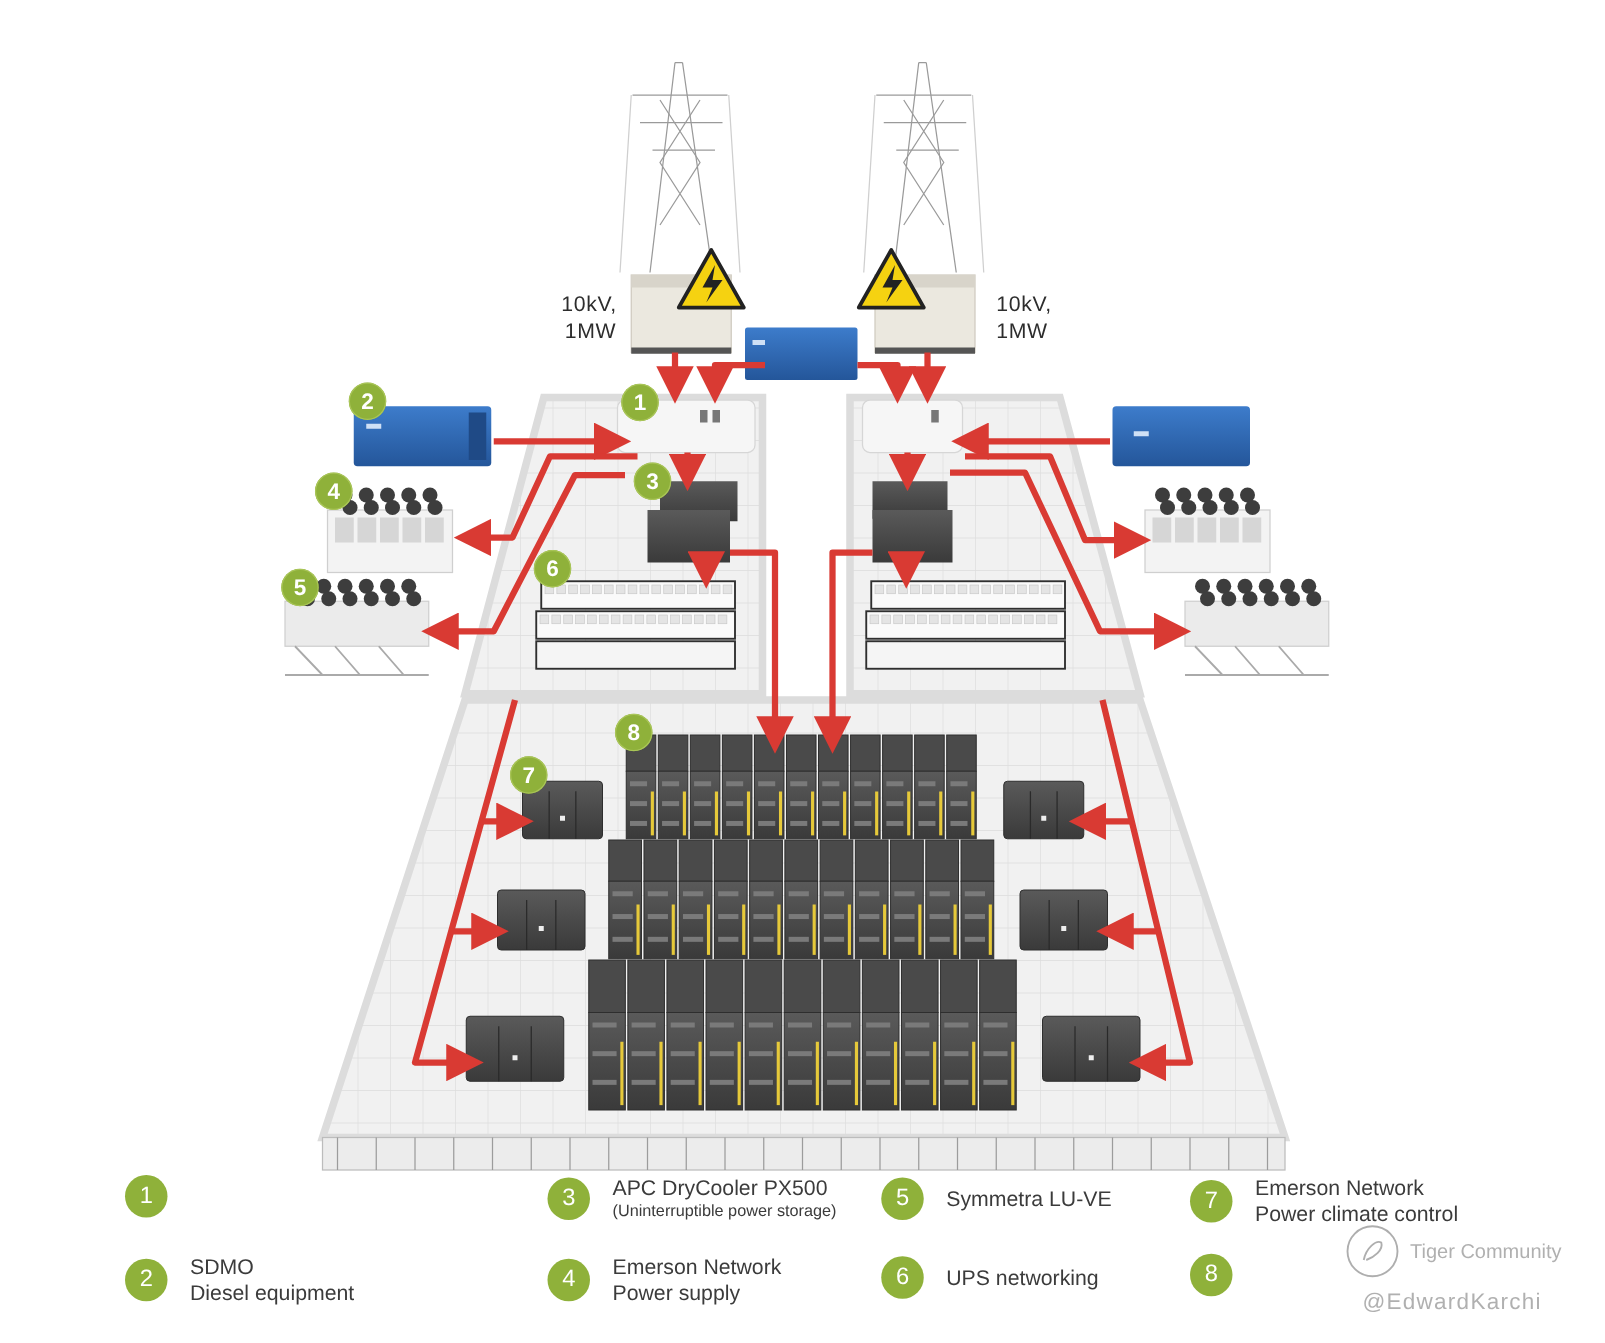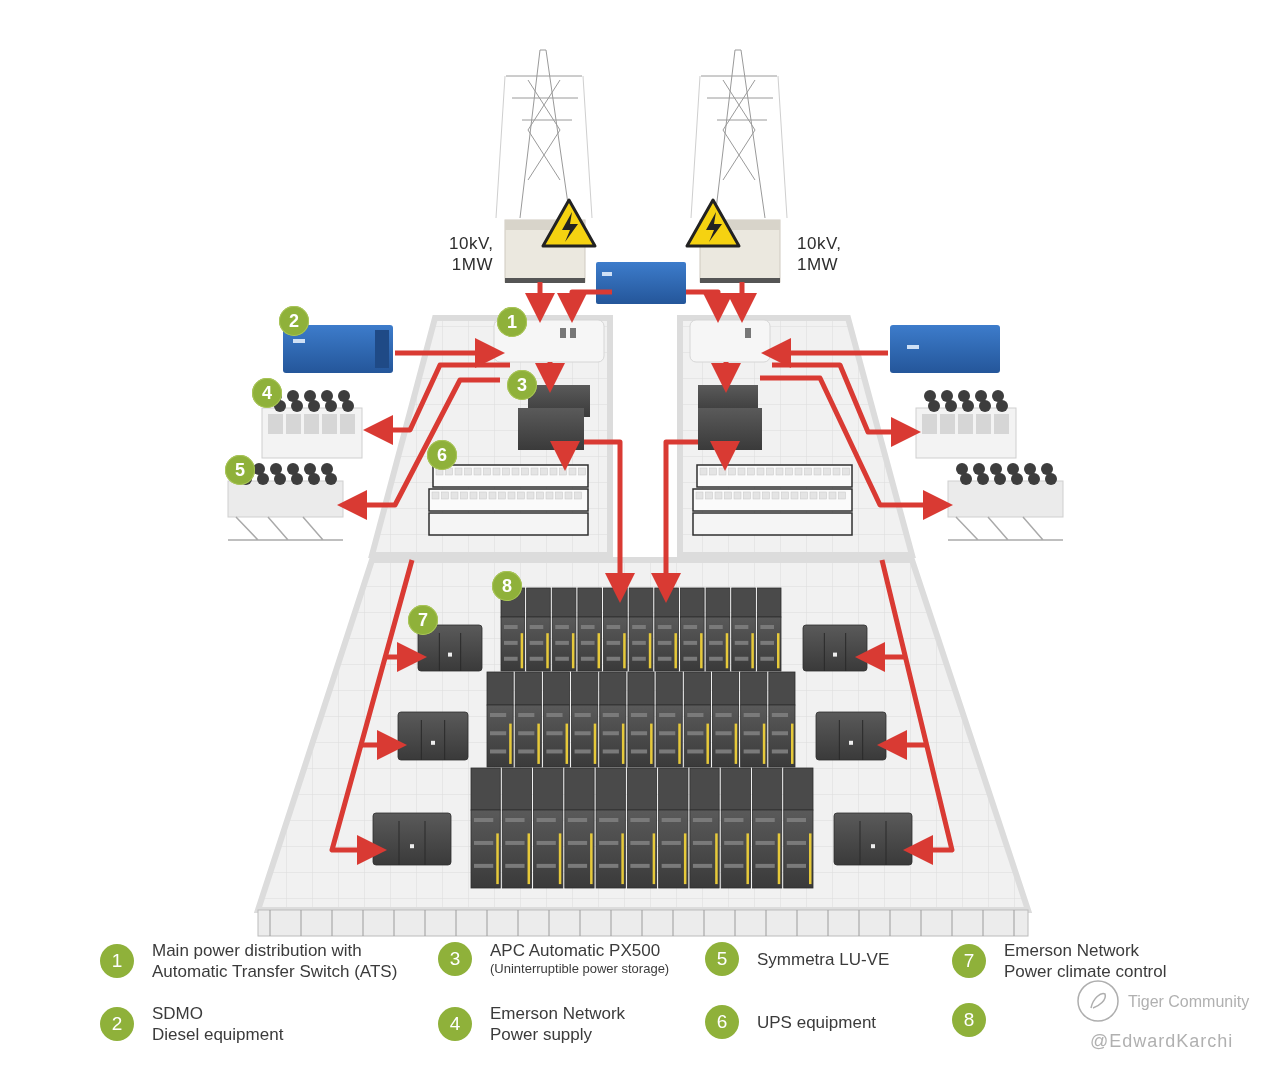--- a/index.html
+++ b/index.html
@@ -557,56 +557,52 @@
   <div class="badge" style="left:252px;top:338px;">4</div>
   <div class="badge" style="left:225px;top:415px;">5</div>
   <div class="badge" style="left:427px;top:400px;">6</div>
   <div class="badge" style="left:408px;top:565px;">7</div>
   <div class="badge" style="left:492px;top:531px;">8</div>
 </div>
 
 <div id="legend">
   <div class="leg-item" style="left:100px;top:10px;">
     <div class="leg-badge">1</div>
-    <div class="leg-text">
-        <div>Main power distribution with</div>
-        <div>Automatic Transfer Switch (ATS)</div>
-      </div>
   </div>
   <div class="leg-item" style="left:100px;top:73px;">
     <div class="leg-badge">2</div>
     <div class="leg-text">
         <div>SDMO</div>
         <div>Diesel equipment</div>
       </div>
   </div>
   <div class="leg-item" style="left:438px;top:10px;">
     <div class="leg-badge">3</div>
     <div class="leg-text">
-        <div>APC Automatic PX500</div>
+        <div>APC DryCooler PX500</div>
         <div class="small">(Uninterruptible power storage)</div>
       </div>
   </div>
   <div class="leg-item" style="left:438px;top:73px;">
     <div class="leg-badge">4</div>
     <div class="leg-text">
         <div>Emerson Network</div>
         <div>Power supply</div>
       </div>
   </div>
   <div class="leg-item" style="left:705px;top:12px;">
     <div class="leg-badge">5</div>
     <div class="leg-text">
         <div>Symmetra LU-VE</div>
       </div>
   </div>
   <div class="leg-item" style="left:705px;top:75px;">
     <div class="leg-badge">6</div>
     <div class="leg-text">
-        <div>UPS equipment</div>
+        <div>UPS networking</div>
       </div>
   </div>
   <div class="leg-item" style="left:952px;top:10px;">
     <div class="leg-badge">7</div>
     <div class="leg-text">
         <div>Emerson Network</div>
         <div>Power climate control</div>
       </div>
   </div>
   <div class="leg-item" style="left:952px;top:73px;">

